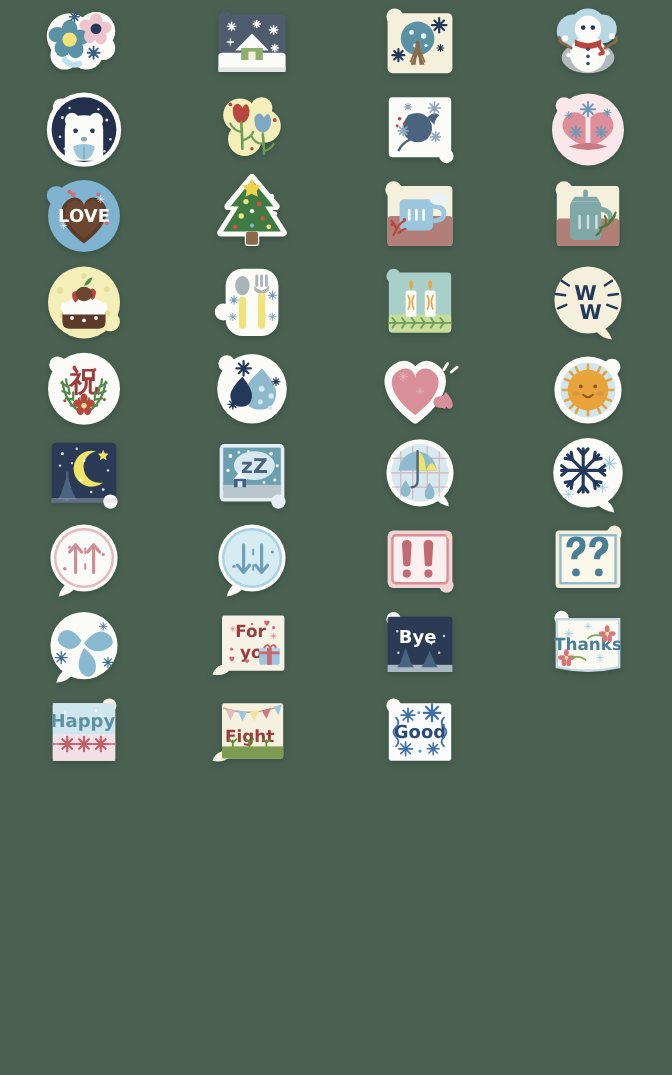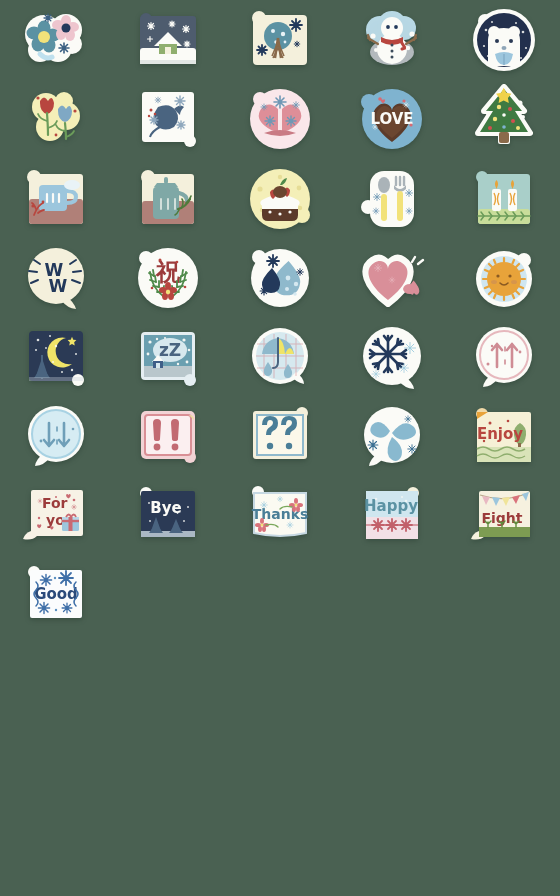--- a/index.html
+++ b/index.html
@@ -6,21 +6,21 @@
   html, body {
     margin: 0; padding: 0;
     width: 560px; height: 896px;
     background: #4a6152;
     font-family: "Liberation Sans", sans-serif;
     overflow: hidden;
   }
   #grid {
     width: 560px; height: 636px;
     display: grid;
-    grid-template-columns: repeat(5, 1fr);
+    grid-template-columns: repeat(4, 1fr);
     grid-template-rows: repeat(8, 1fr);
   }
   .cell {
     display: flex; align-items: center; justify-content: center;
     position: relative;
   }
   .sticker {
     position: relative;
     width: 72px; height: 72px;
     display: flex; align-items: center; justify-content: center;
@@ -807,40 +807,20 @@
               <path d="M0,-7V7M-7,0H7M-5,-5L5,5M-5,5L5,-5"></path>
             </g>
     <g transform="translate(52,18) scale(.45)">
               <path d="M0,-7V7M-7,0H7M-5,-5L5,5M-5,5L5,-5"></path>
             </g>
    </g>
   </svg>
  </div>
 </div>
 
-<div class="cell">
- <div class="sticker">
-  <svg viewBox="0 0 72 72">
-   <circle cx="14" cy="13" r="6" fill="#f0d9a8"></circle>
-   <rect x="9" y="11" width="54" height="50" rx="2" fill="#f6f0d6"></rect>
-   <path d="M9,18 L20,11 L9,11Z" fill="#e8a33a"></path>
-   <path d="M52,22 q7,4 6,12 q-1,8 -6,10 q-5,-2 -6,-10 q-1,-8 6,-12Z" fill="#8fae6e"></path>
-   <rect x="50" y="42" width="3" height="8" fill="#8a6a4a"></rect>
-   <rect x="9" y="46" width="54" height="15" fill="#d9e3b8"></rect>
-   <path d="M9,48 q6,-4 12,0 t12,0 t12,0 t12,0" stroke="#8fae6e" stroke-width="1.6" fill="none"></path>
-   <path d="M9,55 q6,-4 12,0 t12,0 t12,0 t12,0" stroke="#8fae6e" stroke-width="1.4" fill="none"></path>
-   <text class="hand" x="32" y="38" font-size="15" fill="#b8463f" text-anchor="middle">Enjoy</text>
-   <g fill="#b8463f">
-            <circle cx="22" cy="22" r="1.5"></circle>
-            <circle cx="40" cy="20" r="1.3"></circle>
-            <circle cx="16" cy="40" r="1.2"></circle>
-          </g>
-  </svg>
- </div>
-</div>
 
 
 <div class="cell">
  <div class="sticker">
   <svg viewBox="0 0 72 72">
    <rect x="11" y="9" width="52" height="46" rx="2" fill="#f7f2e6"></rect>
    <path d="M11,50 q-6,2 -8,8 q9,2 14,-3Z" fill="#f7f2e6"></path>
    <text class="hand" x="22" y="27" font-size="14" fill="#9c3b3b">For</text>
    <text class="hand" x="26" y="44" font-size="14" fill="#9c3b3b">you</text>
    <g>

